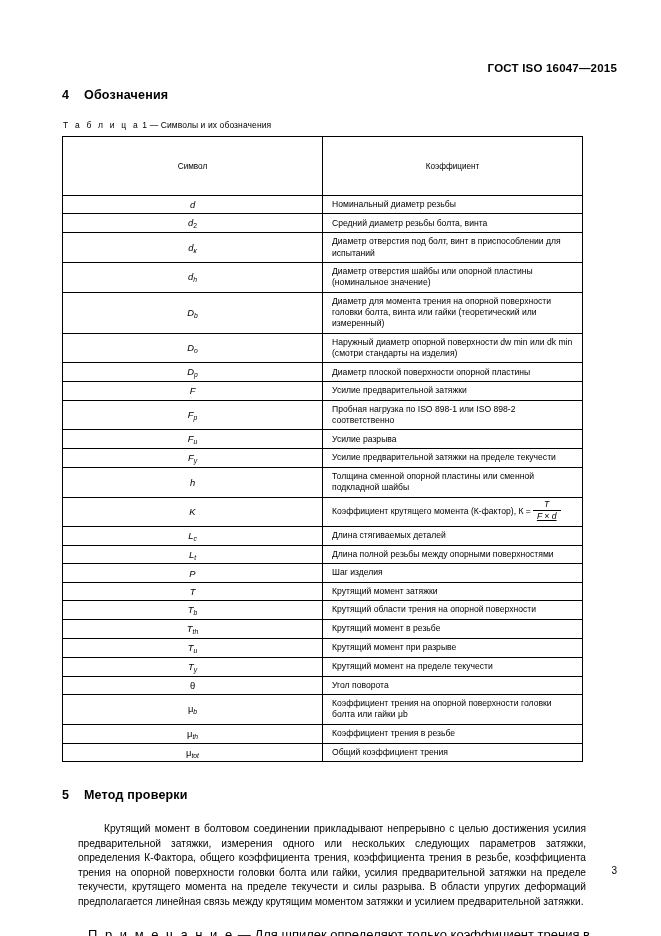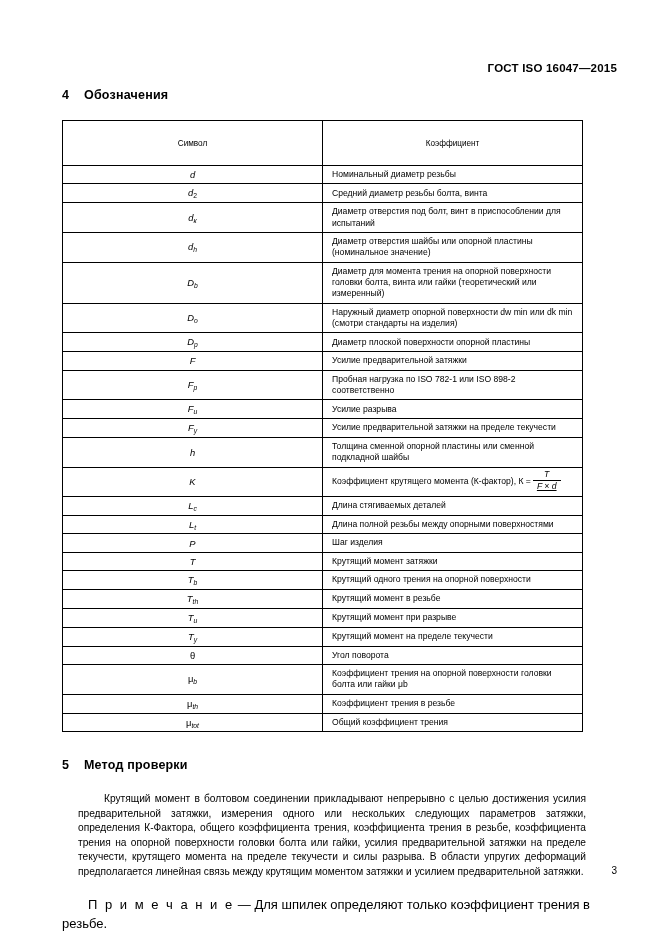--- a/index.html
+++ b/index.html
@@ -57,21 +57,21 @@
   }
   table.symbols {
     border-collapse: collapse;
     width: 521px;
     table-layout: fixed;
     font-size: 8.6px;
   }
   table.symbols th,
   table.symbols td {
     border: 1px solid #000000;
-    padding: 9px;
+    padding: 16px;
     vertical-align: middle;
   }
   table.symbols th {
     font-weight: normal;
     font-size: 8.2px;
     text-align: center;
     height: 26px;
   }
   table.symbols td.sym {
     width: 72px;
@@ -174,20 +174,24 @@
 <div class="page">
 
   <div class="header">ГОСТ ISO 16047—2015</div>
 
   <div class="content">
 
     <h2 class="section-title">
       <span class="num">4</span><span>Обозначения</span>
     </h2>
 
+    <div class="table-caption">
+      <span class="spaced">Т а б л и ц а</span>
+      <span>1 — Символы и их обозначения</span>
+    </div>
 
     <table class="symbols">
       <thead>
         <tr>
           <th>Символ</th>
           <th>Коэффициент</th>
         </tr>
       </thead>
       <tbody>
 
@@ -226,21 +230,21 @@
           <td class="desc">Диаметр плоской поверхности опорной пластины</td>
         </tr>
 
         <tr>
           <td class="sym"><span class="ital">F</span></td>
           <td class="desc">Усилие предварительной затяжки</td>
         </tr>
 
         <tr>
           <td class="sym"><span class="ital">F</span><span class="sub">p</span></td>
-          <td class="desc">Пробная нагрузка по ISO 782-1 или ISO 898-2 соответственно</td>
+          <td class="desc">Пробная нагрузка по ISO 898-1 или ISO 898-2 соответственно</td>
         </tr>
 
         <tr>
           <td class="sym"><span class="ital">F</span><span class="sub">u</span></td>
           <td class="desc">Усилие разрыва</td>
         </tr>
 
         <tr>
           <td class="sym"><span class="ital">F</span><span class="sub">y</span></td>
           <td class="desc">Усилие предварительной затяжки на пределе текучести</td>
@@ -273,21 +277,21 @@
           <td class="desc">Шаг изделия</td>
         </tr>
 
         <tr>
           <td class="sym"><span class="ital">T</span></td>
           <td class="desc">Крутящий момент затяжки</td>
         </tr>
 
         <tr>
           <td class="sym"><span class="ital">T</span><span class="sub">b</span></td>
-          <td class="desc">Крутящий одного трения на опорной поверхности</td>
+          <td class="desc">Крутящий области трения на опорной поверхности</td>
         </tr>
 
         <tr>
           <td class="sym"><span class="ital">T</span><span class="sub">th</span></td>
           <td class="desc">Крутящий момент в резьбе</td>
         </tr>
 
         <tr>
           <td class="sym"><span class="ital">T</span><span class="sub">u</span></td>
           <td class="desc">Крутящий момент при разрыве</td>

